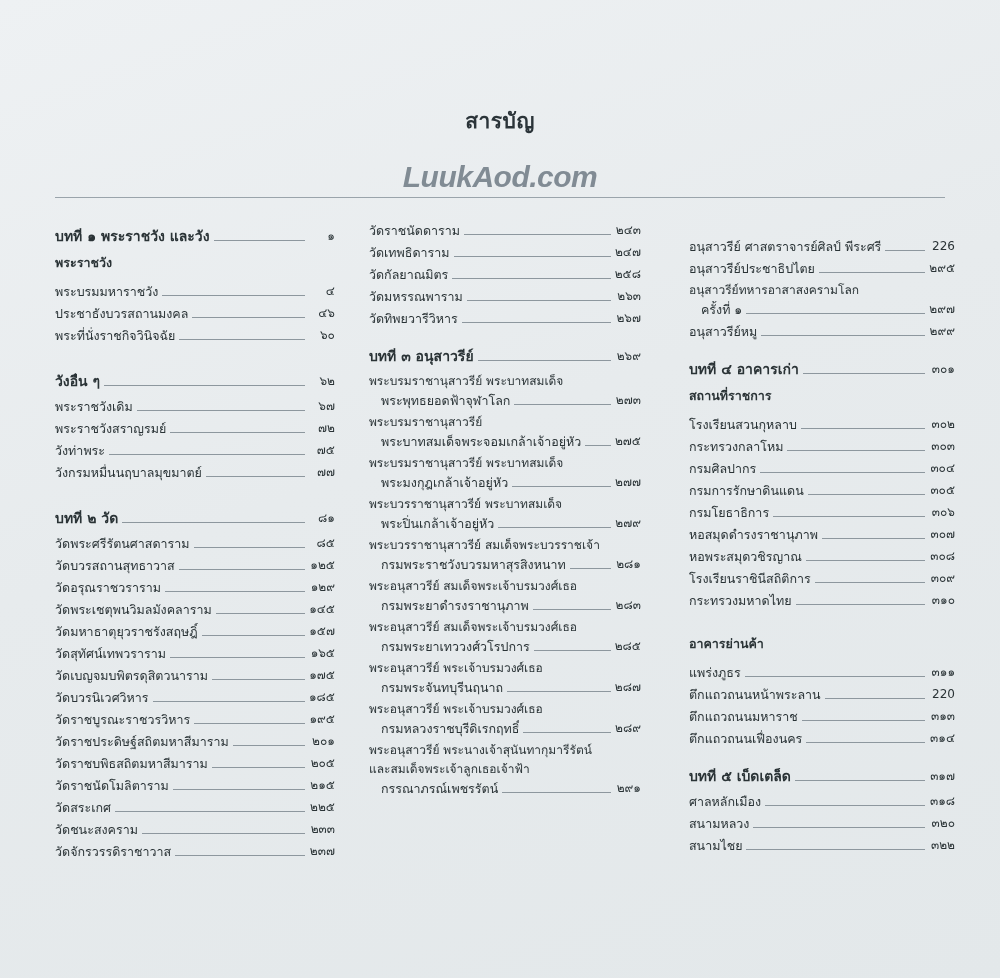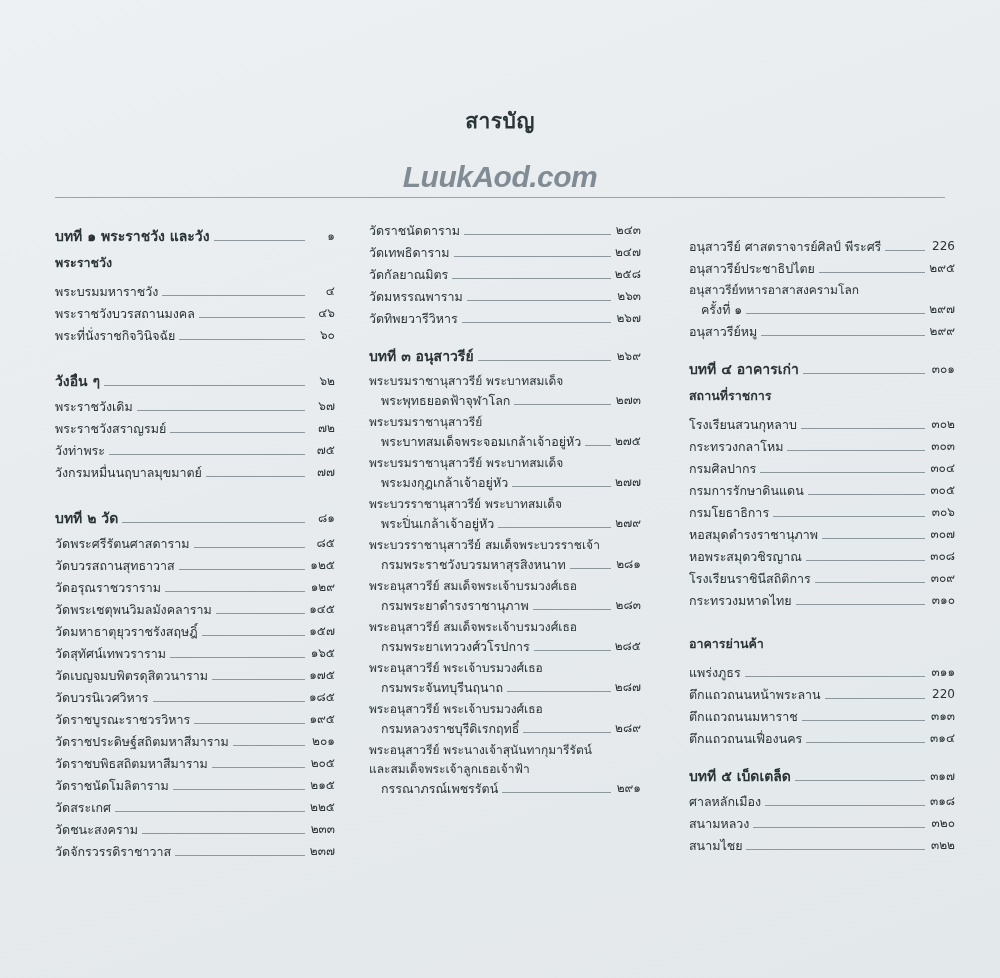--- a/index.html
+++ b/index.html
@@ -135,21 +135,21 @@
           <span class="dots"></span>
           <span class="pg">๑</span>
         </div>
         <div class="subhead">พระราชวัง</div>
         <div class="entry">
           <span class="lbl">พระบรมมหาราชวัง</span>
           <span class="dots"></span>
           <span class="pg">๔</span>
         </div>
         <div class="entry">
-          <span class="lbl">พระราชวังบวรสถานมงคล</span>
+          <span class="lbl">ประชาธังบวรสถานมงคล</span>
           <span class="dots"></span>
           <span class="pg">๔๖</span>
         </div>
         <div class="entry">
           <span class="lbl">พระที่นั่งราชกิจวินิจฉัย</span>
           <span class="dots"></span>
           <span class="pg">๖๐</span>
         </div>
         <div class="gap-md"></div>
         <div class="entry chapter">

